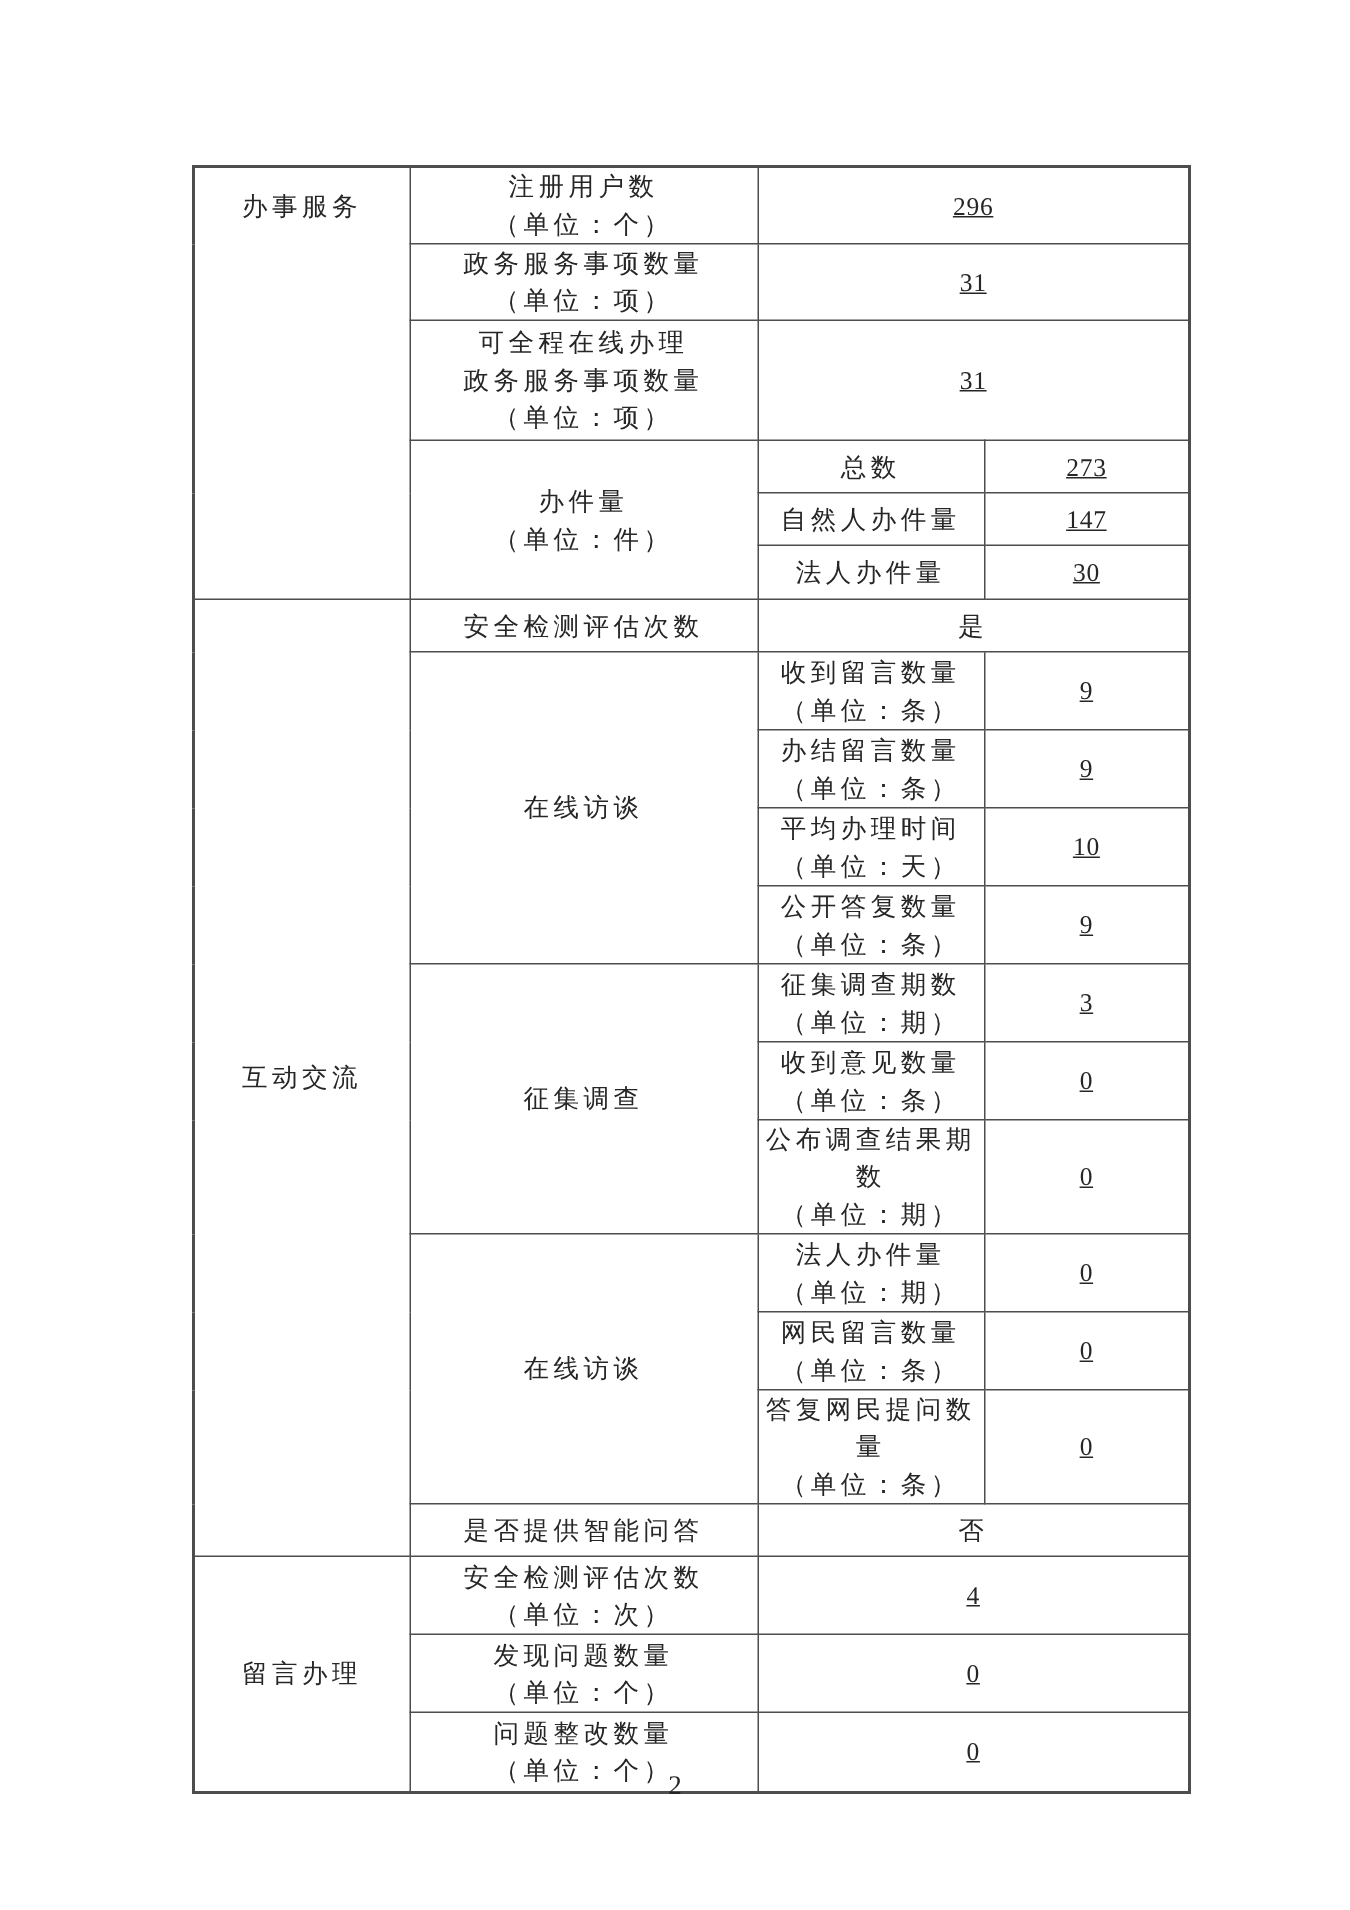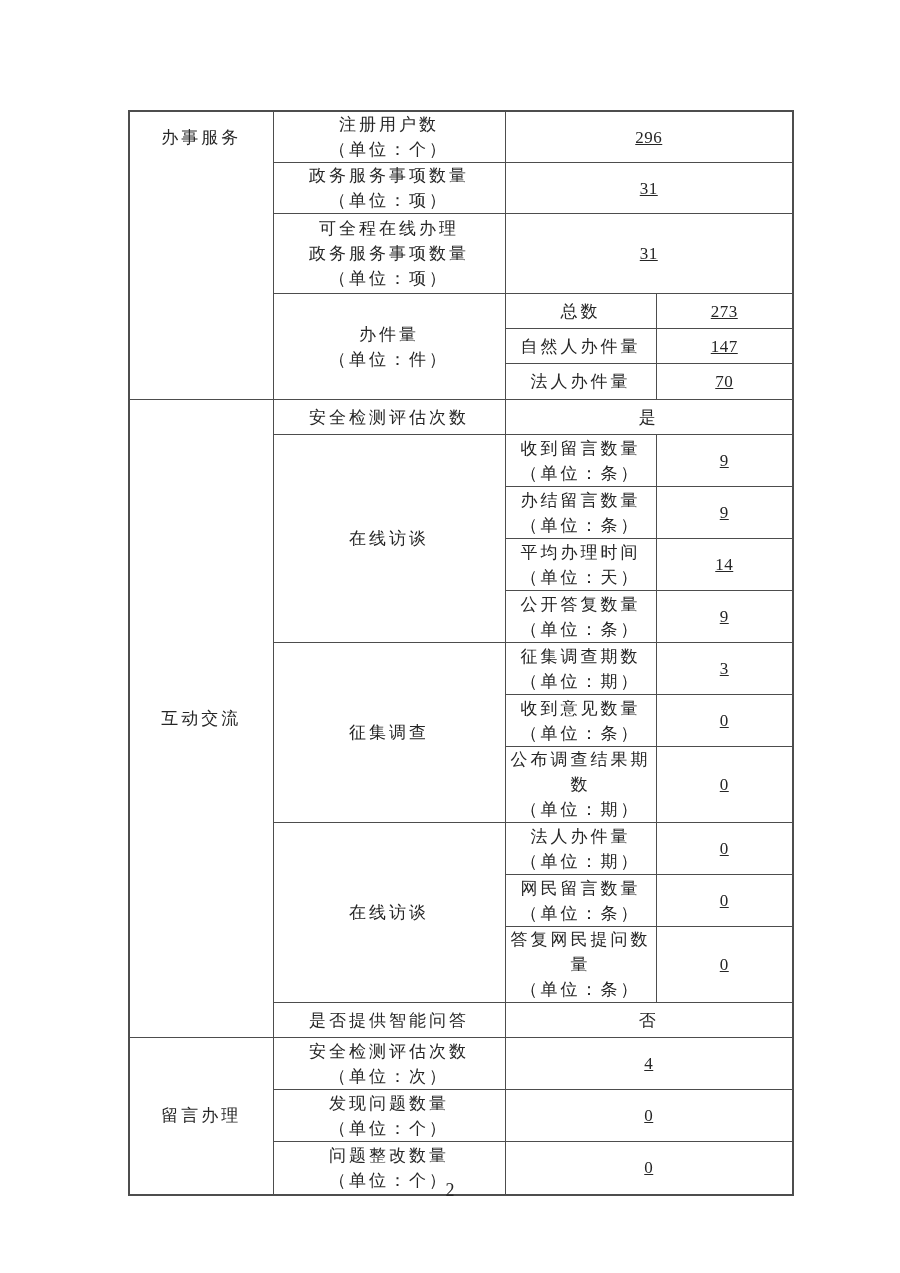--- a/index.html
+++ b/index.html
@@ -85,21 +85,21 @@
       </td>
       <td>总数</td>
       <td class="num">273</td>
     </tr>
     <tr style="height:35px">
       <td>自然人办件量</td>
       <td class="num">147</td>
     </tr>
     <tr style="height:36px">
       <td>法人办件量</td>
-      <td class="num">70</td>
+      <td class="num">30</td>
     </tr>
 
     <tr style="height:35px">
       <td rowspan="12">互动交流</td>
       <td>安全检测评估次数</td>
       <td colspan="2">是</td>
     </tr>
     <tr style="height:52px">
       <td rowspan="4">在线访谈</td>
       <td>
@@ -113,21 +113,21 @@
         <span class="line">办结留言数量</span>
         <span class="line">（单位：条）</span>
       </td>
       <td class="num">9</td>
     </tr>
     <tr style="height:52px">
       <td>
         <span class="line">平均办理时间</span>
         <span class="line">（单位：天）</span>
       </td>
-      <td class="num">14</td>
+      <td class="num">10</td>
     </tr>
     <tr style="height:52px">
       <td>
         <span class="line">公开答复数量</span>
         <span class="line">（单位：条）</span>
       </td>
       <td class="num">9</td>
     </tr>
     <tr style="height:52px">
       <td rowspan="3">征集调查</td>

